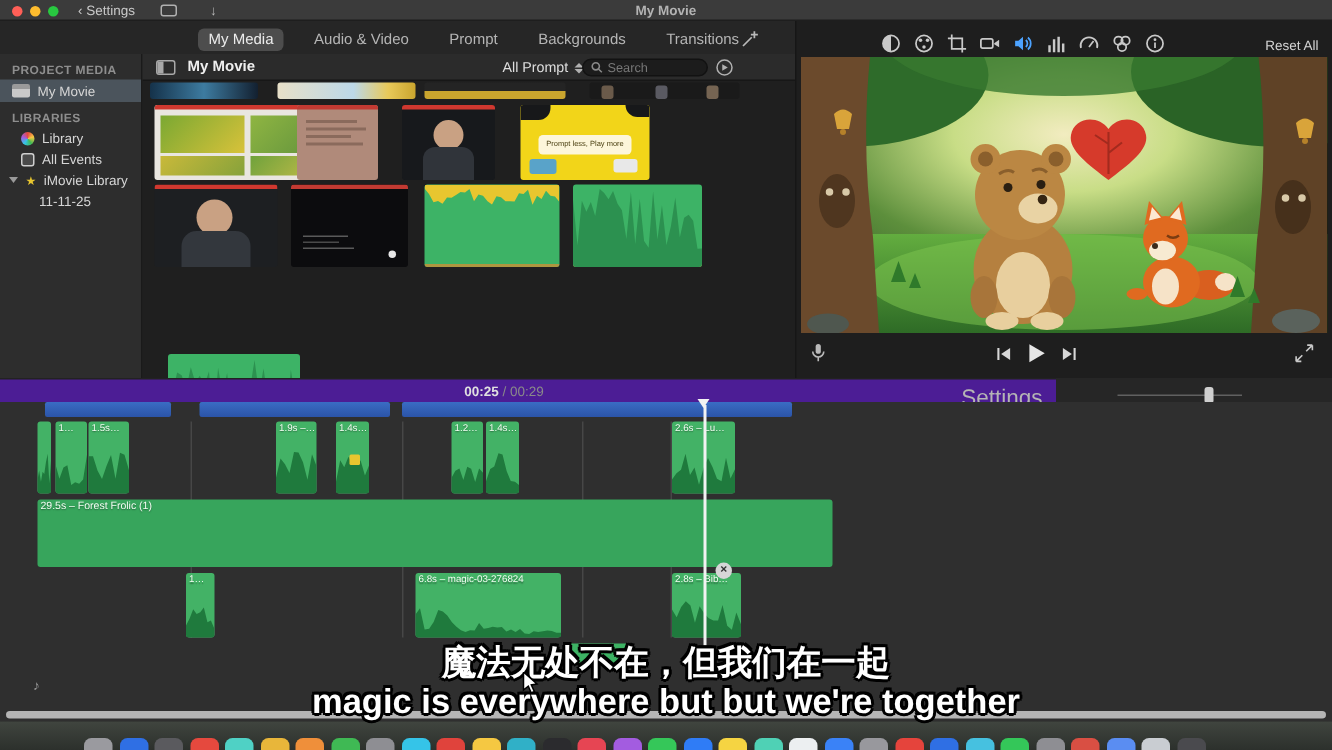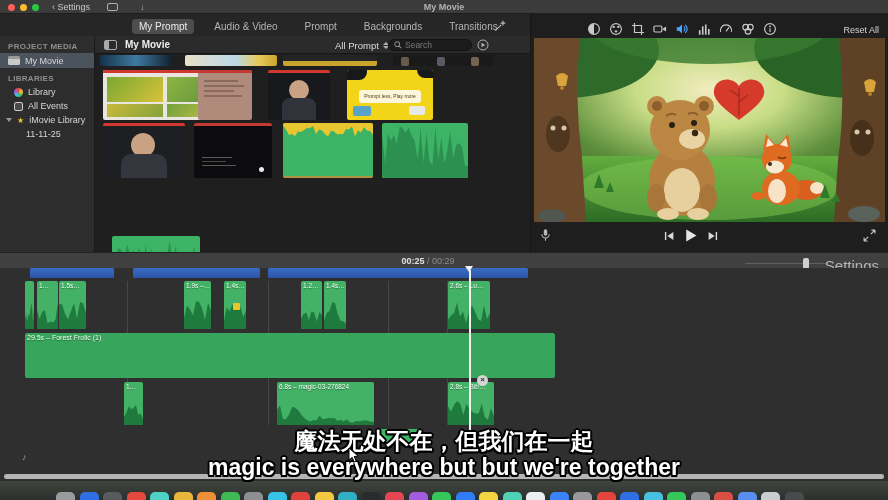--- a/index.html
+++ b/index.html
@@ -52,21 +52,21 @@
 
   
   .preview{position:absolute;left:530px;top:14px;width:358px;height:238px;background:#1e1e1e;border-left:1px solid #161616;}
   .ptool{position:absolute;top:6px;left:0;width:358px;height:18px;}
   .pt-ico{position:absolute;top:2px;width:14px;height:14px;}
   .resetall{position:absolute;right:10px;top:5px;font-size:9px;color:#d5d5d5;}
   .viewer{position:absolute;left:3px;top:24px;width:351px;height:184px;background:#000;overflow:hidden;}
   .transport{position:absolute;left:0;top:208px;width:358px;height:30px;}
 
   
-  .tl-head{position:absolute;left:0;top:252px;width:888px;height:16px;background:#404040;border-top:1px solid #222;}
+  .tl-head{position:absolute;left:0;top:252px;width:704px;height:16px;background:#4c1d95;border-top:1px solid #222;}
   .timecode{position:absolute;left:0;right:0;top:3px;text-align:center;font-size:9px;font-weight:bold;transform:translateX(-16px);}
   .timecode .cur{color:#e0e0e0;} .timecode .tot{color:#8a8a8a;font-weight:normal;}
   .zoomtrack{position:absolute;left:745px;top:10px;width:83px;height:1px;background:#606060;}
   .zoomthumb{position:absolute;left:803px;top:5px;width:6px;height:11px;border-radius:2px;background:#cfcfcf;}
   .settings{position:absolute;right:9px;top:4px;font-size:15px;color:#b5b5b5;}
 
   
   .timeline{position:absolute;left:0;top:268px;width:888px;height:213px;background:#2f2f2f;}
   .vsep{position:absolute;top:13px;height:144px;width:1px;background:#474747;}
   .bluebar{position:absolute;top:0;height:10px;border-radius:1.5px;background:linear-gradient(#3a6cc4,#2b54a8);}
@@ -102,21 +102,21 @@
     <div class="light" style="left:8px;background:#ff5f57"></div>
     <div class="light" style="left:20px;background:#febc2e"></div>
     <div class="light" style="left:32px;background:#28c840"></div>
     <div class="back"><span>‹ </span><span>Settings</span></div>
     <div class="tb-ico" style="left:107px;top:3px;width:11px;height:8px;border:1px solid #b0b0b0;border-radius:2px;"></div>
     <div class="tb-ico" style="left:140px;">↓</div>
     <div class="win-title">My Movie</div>
   </div>
 
   <div class="tabbar">
-    <div class="tab active">My Prompt</div>
+    <div class="tab active">My Media</div>
     <div class="tab">Audio &amp; Video</div>
     <div class="tab">Prompt</div>
     <div class="tab">Backgrounds</div>
     <div class="tab">Transitions</div>
   </div>
   <svg class="abs" style="left:493px;top:19px" width="14" height="14" viewBox="0 0 12 12">
     <path d="M2 10 L7 5 M8.5 1.5 V5.5 M6.5 3.5 H10.5" stroke="#b9b9b9" stroke-width="1" fill="none"></path>
   </svg>
 
   <div class="sidebar">

